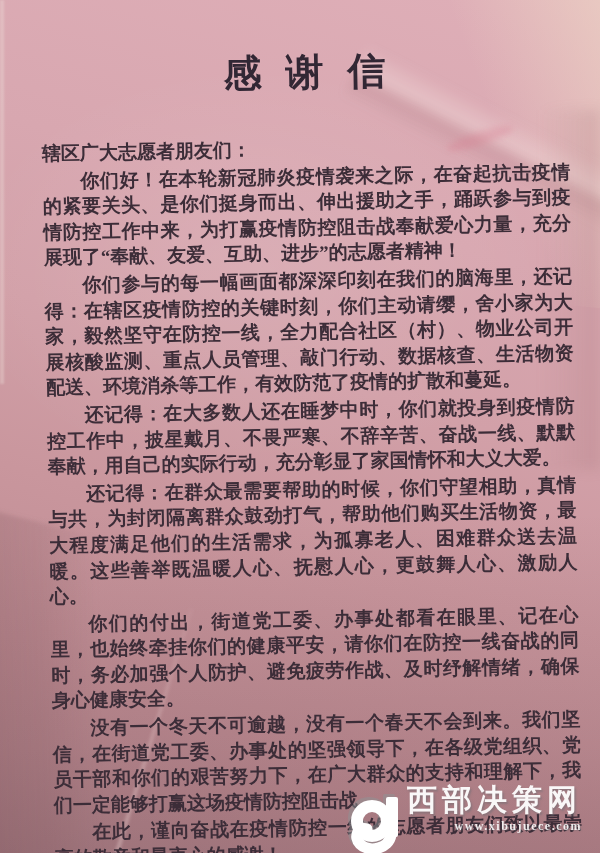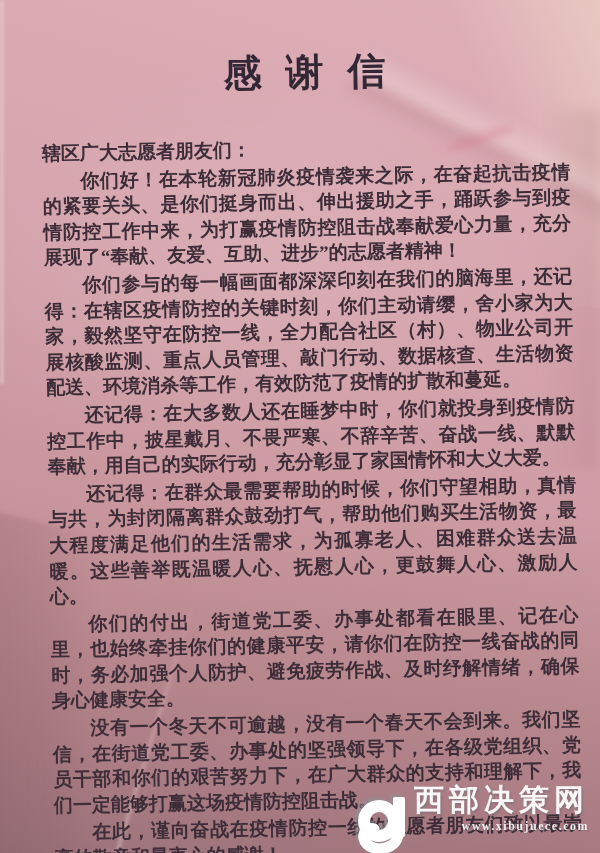--- a/index.html
+++ b/index.html
@@ -95,21 +95,21 @@
     font-size: 19px;
     line-height: 25.6px;
     font-weight: 600;
     text-align: justify;
     text-indent: 2em;
   }
 
   
   .watermark {
     position: absolute;
-    right: 11px;
+    right: 18px;
     bottom: 0;
     display: flex;
     align-items: flex-start;
     z-index: 5;
   }
   .wm-logo { margin-top: 10px; }
   .wm-text { margin-left: 2px; }
   .wm-name {
     font-size: 30px;
     font-weight: bold;

